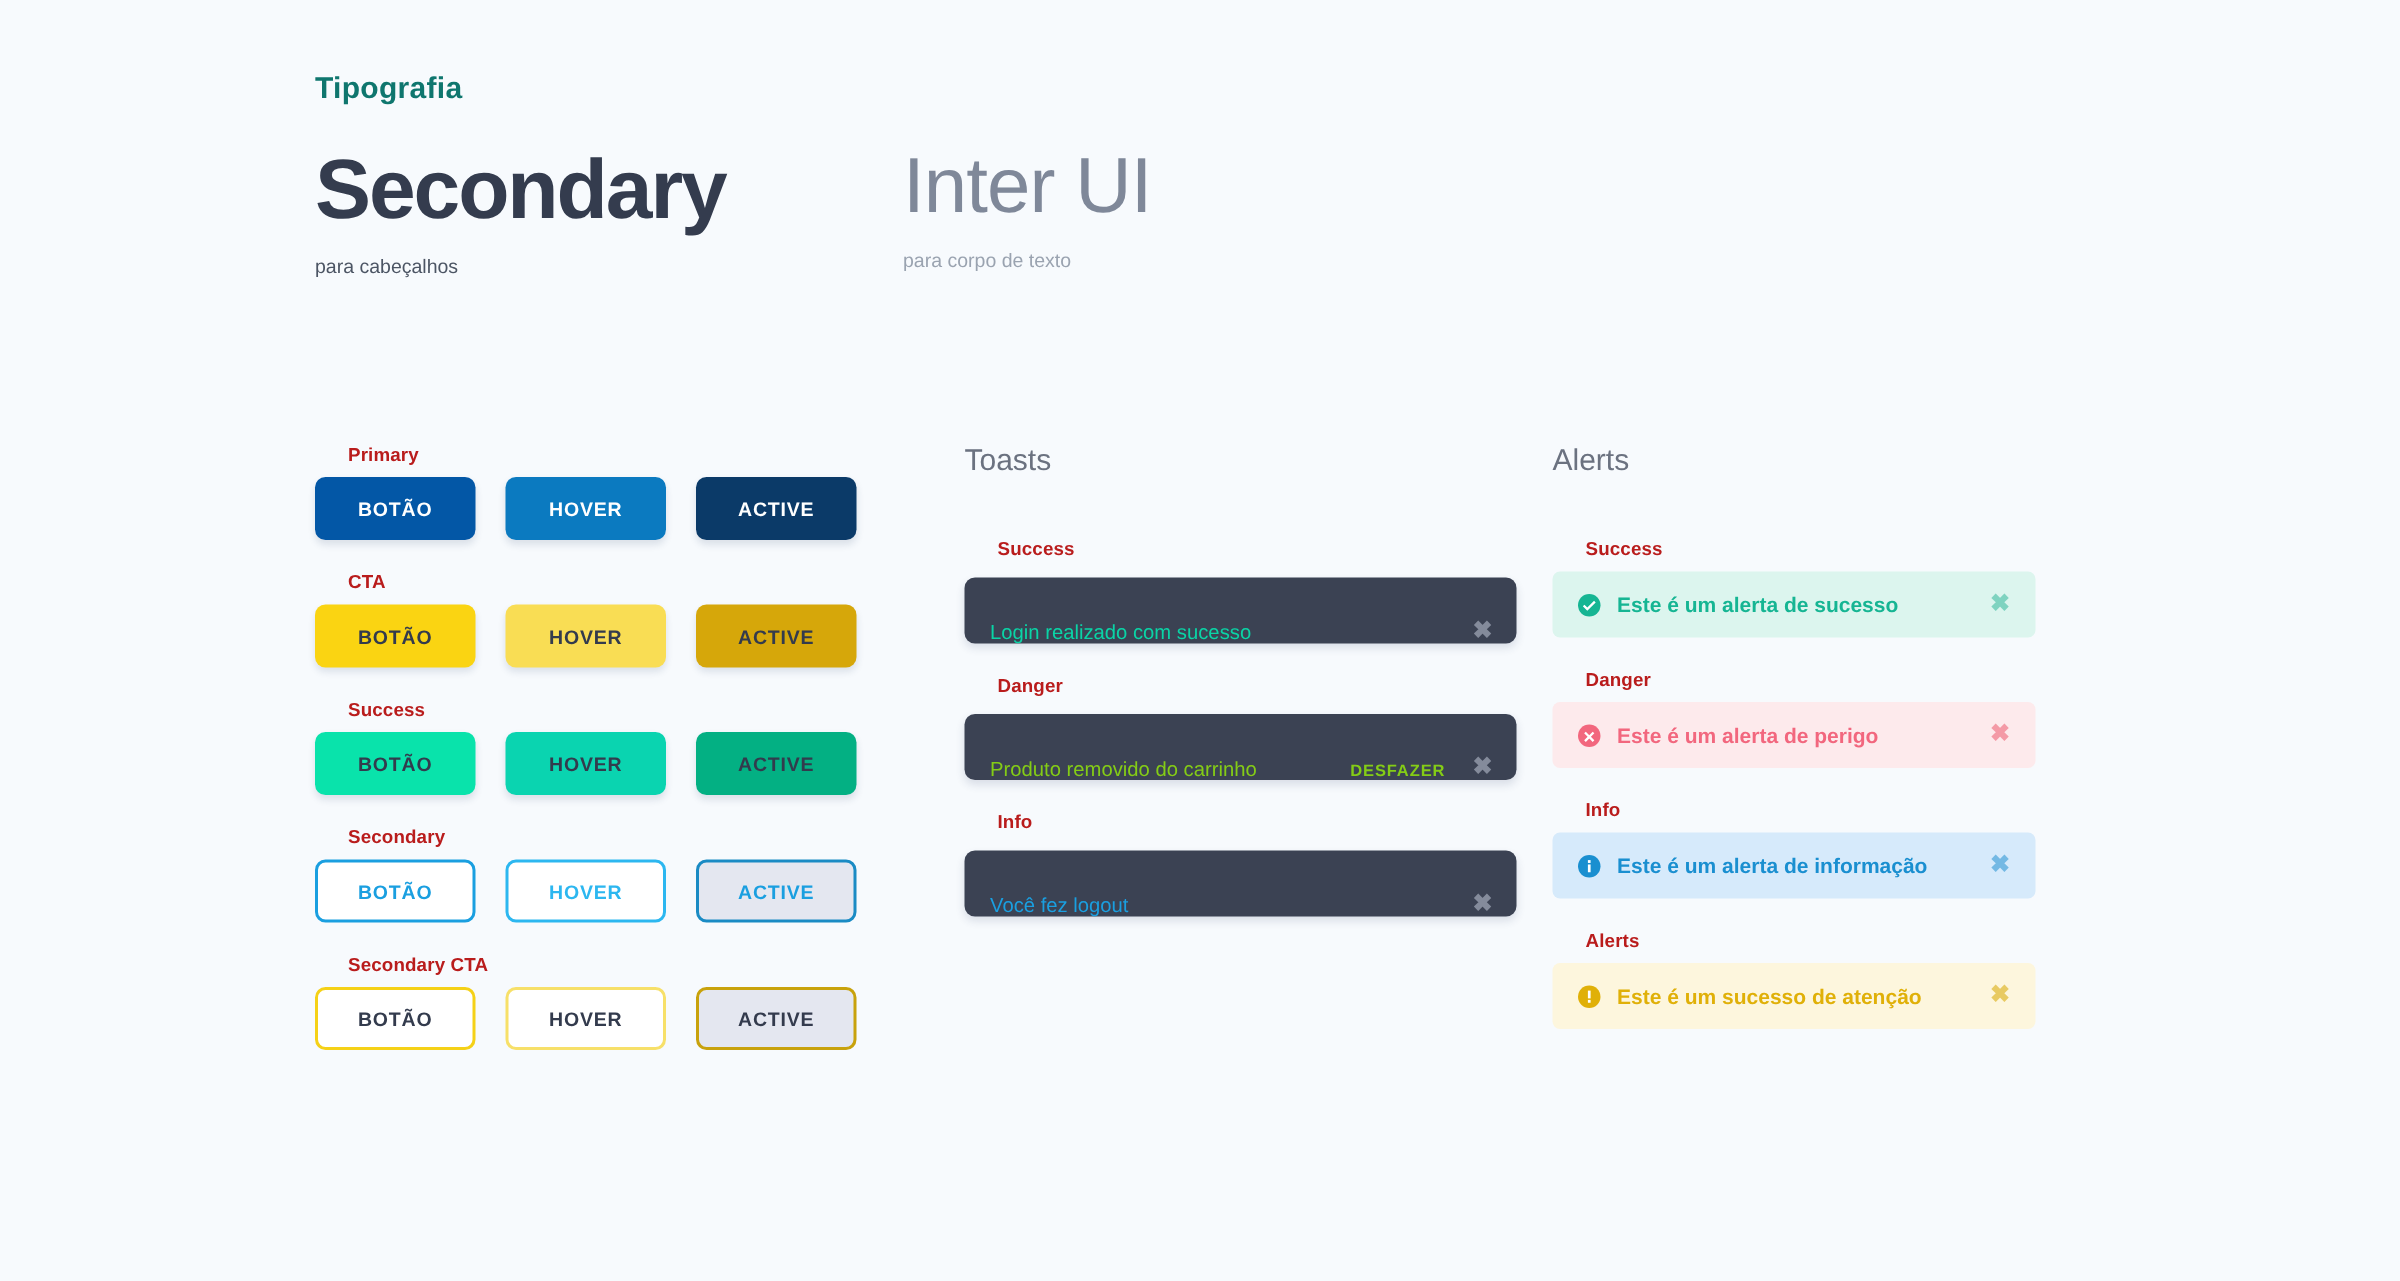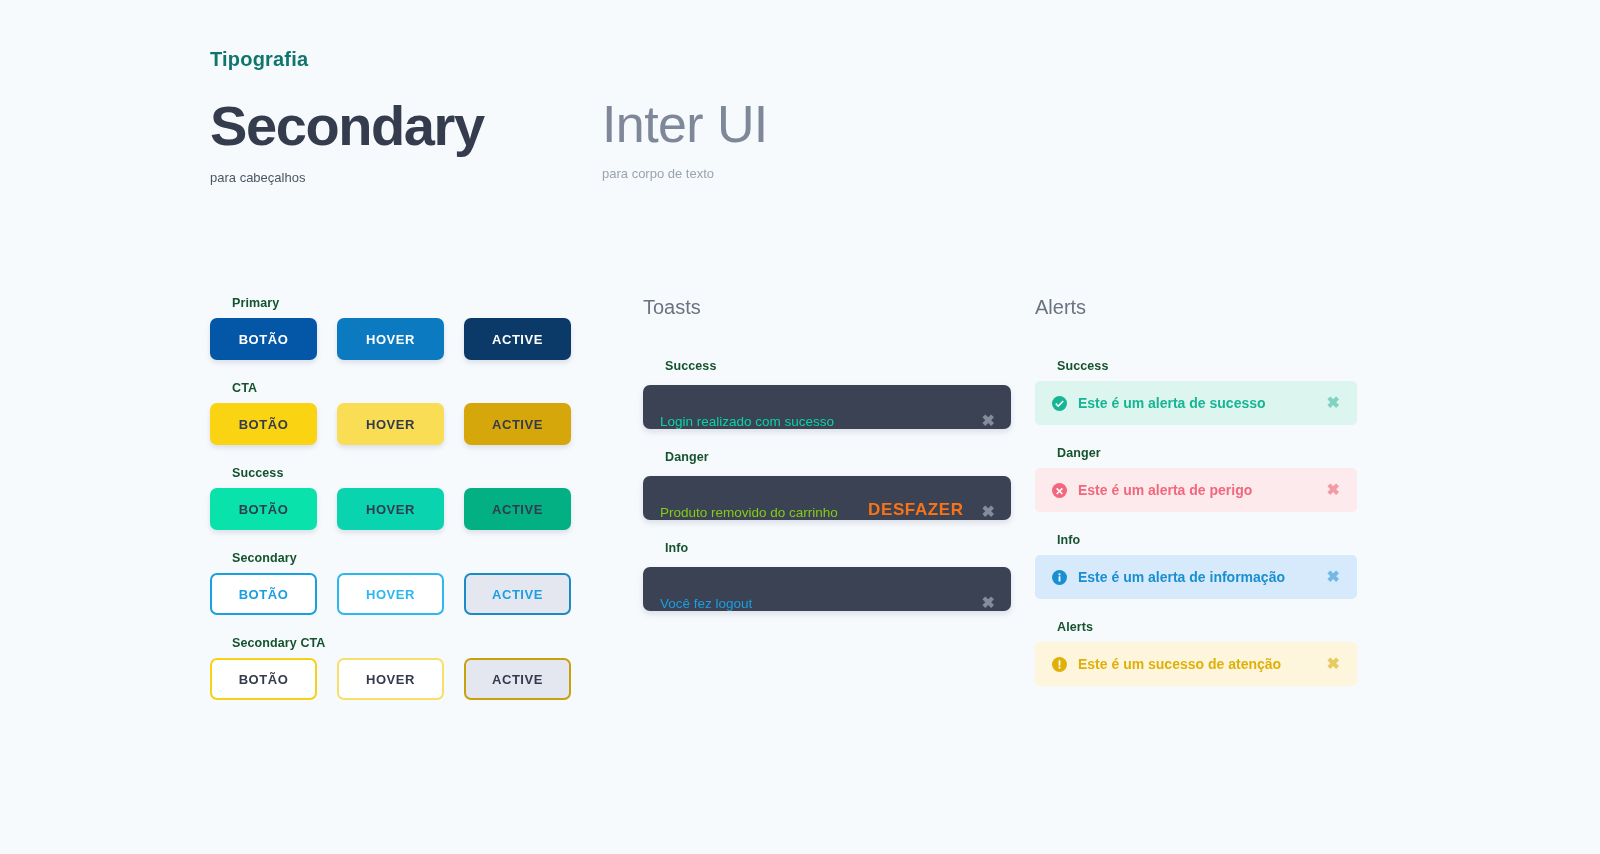--- a/index.html
+++ b/index.html
@@ -82,21 +82,21 @@
   .col-title {
     font-size: 20px;
     font-weight: 400;
     color: #6b7280;
     margin-bottom: 40px;
   }
 
   .group-label {
     font-size: 12.5px;
     font-weight: 700;
-    color: #14532d;
+    color: #b91c1c;
     letter-spacing: 0.1px;
     margin-bottom: 8px;
     padding-left: 22px;
   }
 
   .group { margin-bottom: 21px; }
 
   
   .btn-row { display: flex; gap: 20px; }
 
@@ -133,24 +133,24 @@
   }
 
   .toast-msg {
     font-size: 13.5px;
     font-weight: 400;
     flex: 1;
     white-space: nowrap;
   }
 
   .toast-action {
-    font-size: 17px;
+    font-size: 11px;
     font-weight: 700;
     letter-spacing: 0.6px;
-    color: #f97316;
+    color: #84cc16;
     margin-right: 18px;
     cursor: pointer;
     white-space: nowrap;
   }
 
   .toast-close,
   .alert-close {
     font-size: 16px;
     font-weight: 700;
     line-height: 1;

